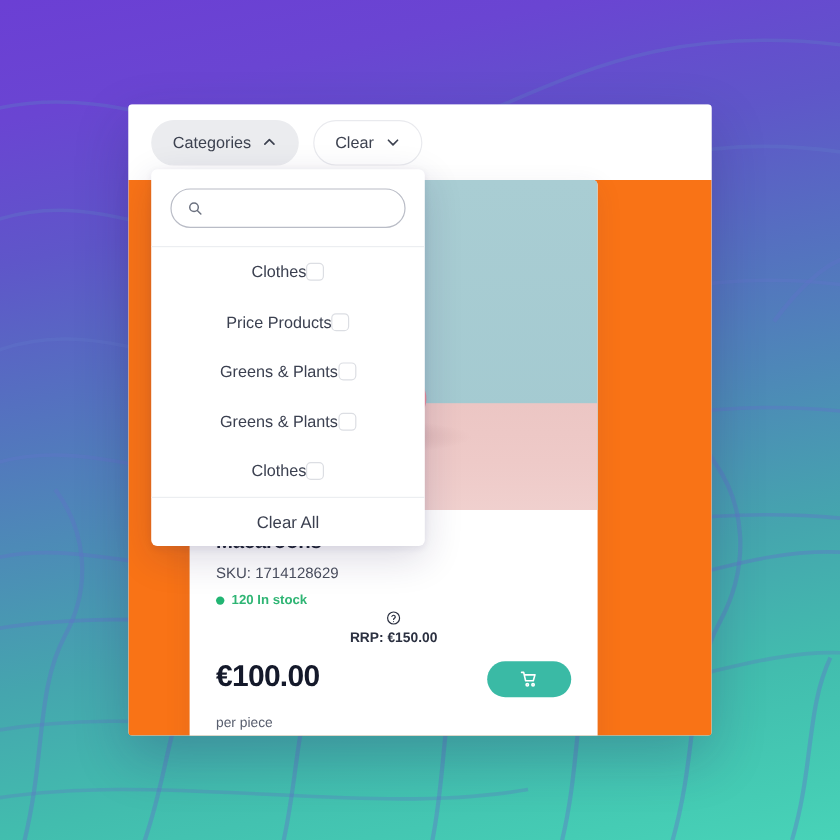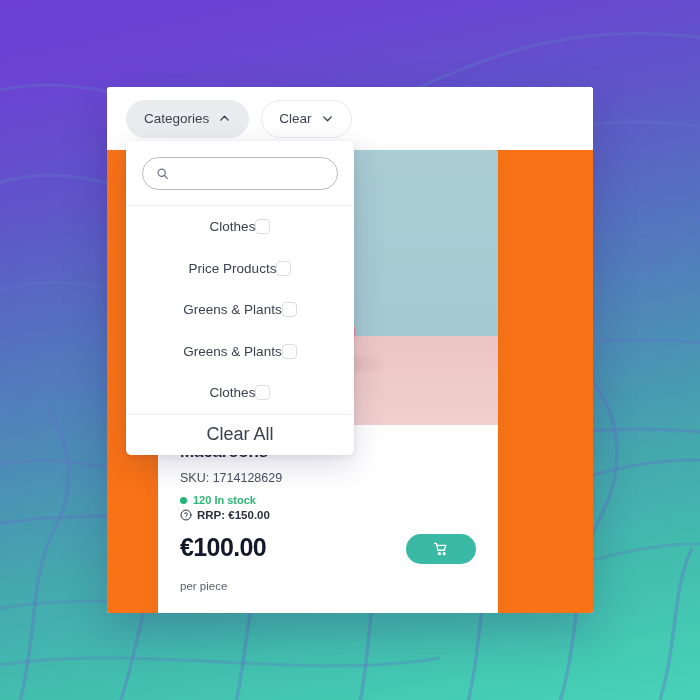--- a/index.html
+++ b/index.html
@@ -140,20 +140,21 @@
     flex: none;
   }
   .rrp-row {
     display: flex;
     align-items: center;
     gap: 5px;
     font-size: 11.5px;
     color: #2b3040;
     font-weight: bold;
     margin-bottom: 13px;
+    flex-direction: column;
   }
   .help-ico { width: 12px; height: 12px; flex: none; display: block; }
 
   #price-row {
     display: flex;
     align-items: flex-start;
     justify-content: space-between;
   }
   #price-main {
     font-size: 25px;
@@ -240,21 +241,21 @@
   }
   #dd-footer {
     border-top: 1px solid #eceef1;
     height: 41px;
     display: flex;
     align-items: center;
     justify-content: center;
     cursor: pointer;
   }
   #dd-clear {
-    font-size: 18px;
+    font-size: 14px;
     color: #3b4050;
   }
 </style>
 </head>
 <body>
 
 <div id="bg-wrap">
 
   <svg id="bg-lines" viewBox="0 0 700 700" preserveAspectRatio="none">
     <g fill="none" stroke="#5f74c8" stroke-opacity="0.42" stroke-width="3">

